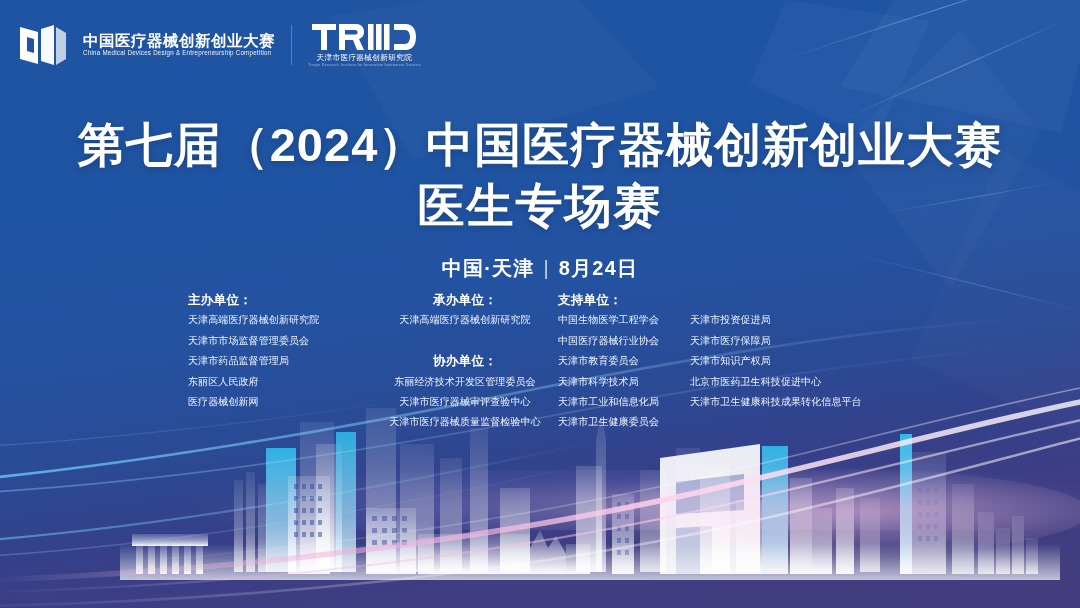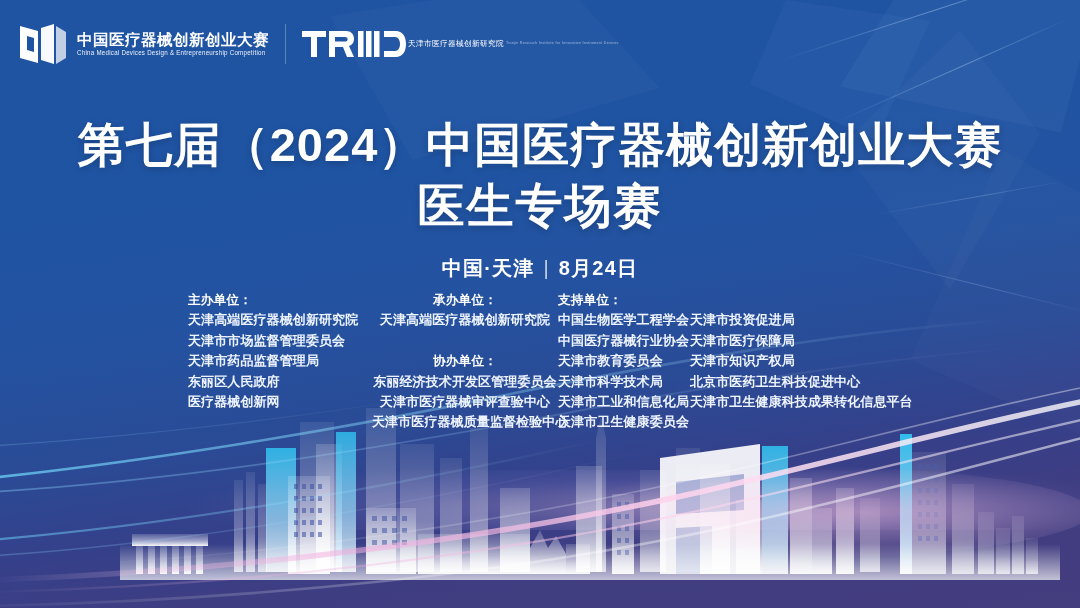--- a/index.html
+++ b/index.html
@@ -53,21 +53,21 @@
   
   .logo-bar {
     position: absolute;
     top: 22px;
     left: 18px;
     display: flex;
     align-items: center;
     gap: 14px;
     z-index: 6;
   }
-  .logo-cmdc { display: flex; align-items: center; gap: 9px; }
+  .logo-cmdc { display: flex; align-items: center; gap: 15px; }
   .logo-mark { width: 50px; height: 44px; flex: 0 0 auto; }
   .logo-text { display: flex; flex-direction: column; gap: 2px; }
   .logo-cn {
     color: #ffffff;
     font-size: 15.5px;
     font-weight: bold;
     letter-spacing: 0.5px;
     line-height: 1;
     white-space: nowrap;
   }
@@ -78,21 +78,21 @@
     line-height: 1;
     white-space: nowrap;
     transform: scaleY(1.05);
   }
   .logo-divider {
     width: 1px;
     height: 40px;
     background: rgba(255,255,255,0.28);
     margin: 0 2px;
   }
-  .logo-triid { display: flex; flex-direction: row; align-items: center; gap: 2px; }
+  .logo-triid { display: flex; flex-direction: column; align-items: center; gap: 2px; }
   .triid-mark { height: 30px; width: 104px; }
   .triid-cn {
     color: #ffffff;
     font-size: 7.6px;
     letter-spacing: 0.4px;
     white-space: nowrap;
     line-height: 1;
   }
   .triid-en {
     color: rgba(255,255,255,0.55);
@@ -167,25 +167,24 @@
   .org-head {
     color: #ffffff;
     font-size: 12.6px;
     font-weight: bold;
     line-height: 20.4px;
     letter-spacing: 0.2px;
     white-space: nowrap;
   }
   .org-item {
     color: #eef4ff;
-    font-size: 13px;
+    font-size: 10px;
     line-height: 20.4px;
     letter-spacing: 0.1px;
     white-space: nowrap;
-    font-weight: bold;
   }
   .org-gap { height: 20.4px; }
 
   
   .skyline {
     position: absolute;
     left: 0;
     bottom: 0;
     width: 1080px;
     height: 260px;

